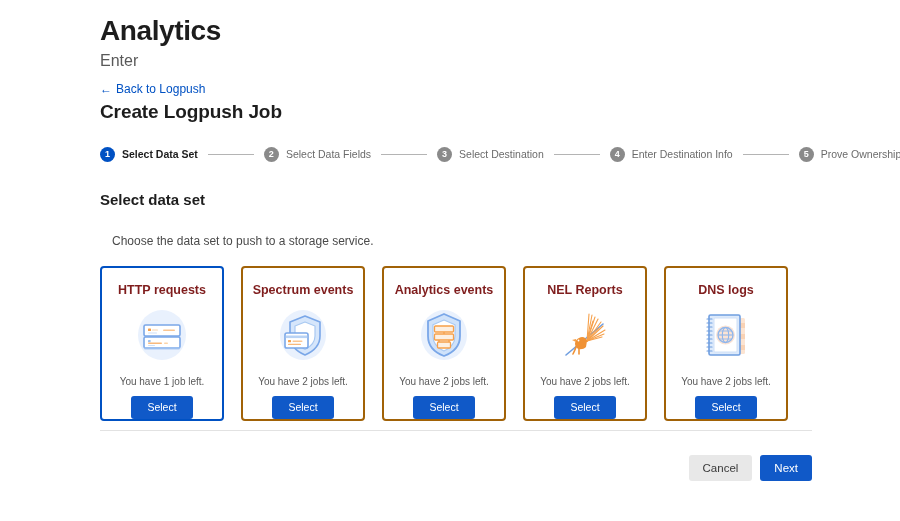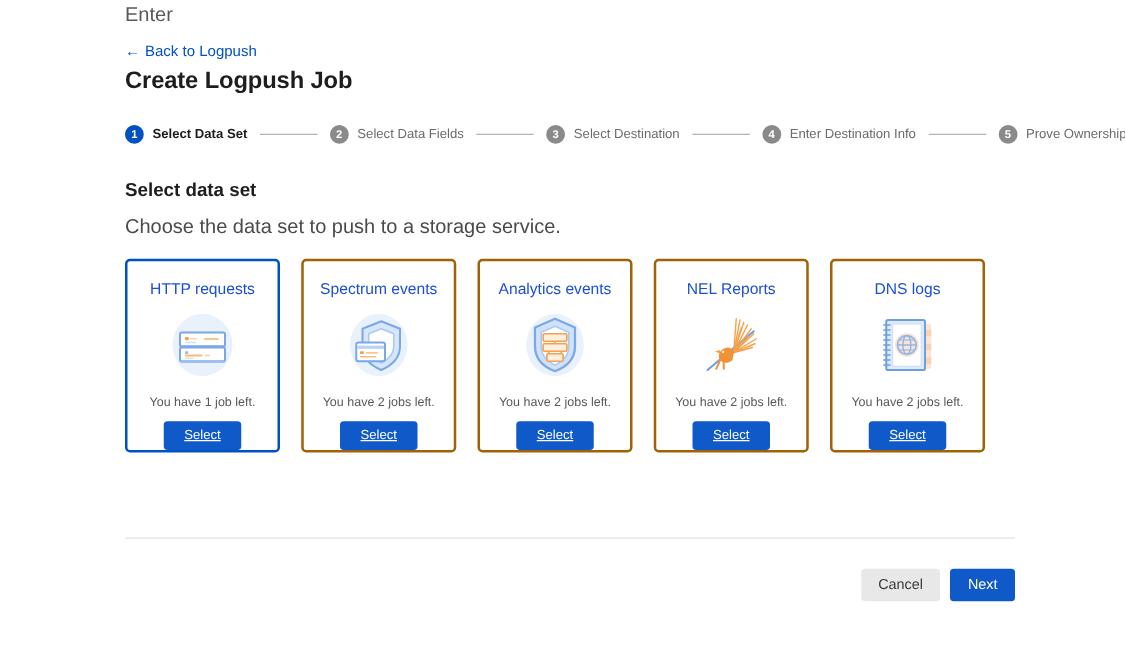--- a/index.html
+++ b/index.html
@@ -121,23 +121,23 @@
   
   .section-title {
     font-size: 15px;
     font-weight: bold;
     color: #1d1d1d;
     margin: 0;
     padding-top: 26px;
     line-height: 20px;
   }
   .section-desc {
-    font-size: 16px;
+    font-size: 12px;
     color: #4a4a4a;
-    margin: 0;
+    margin: 12px;
     padding-top: 11px;
     line-height: 16px;
   }
 
   
   .cards {
     display: flex;
     gap: 17px;
     margin-top: 17px;
   }
@@ -154,22 +154,22 @@
     padding-top: 14px;
     cursor: pointer;
     position: relative;
   }
   .card.selected {
     border: 2px solid #0051c3;
     box-shadow: 0 0 0 0 transparent;
   }
   .card-title {
     font-size: 12.5px;
-    font-weight: normal;
-    color: #1d4ed8;
+    font-weight: bold;
+    color: #7f1d1d;
     text-align: center;
     line-height: 16px;
   }
   .card-icon {
     width: 58px;
     height: 58px;
     margin-top: 8px;
     display: flex;
     align-items: center;
     justify-content: center;
@@ -186,21 +186,20 @@
     margin-top: 8px;
     background: #1059c8;
     color: #ffffff;
     border: none;
     border-radius: 3px;
     font-size: 10.5px;
     font-family: inherit;
     padding: 5px 16px;
     cursor: pointer;
     line-height: 13px;
-    text-decoration: underline;
   }
 
   
   .divider {
     border: none;
     border-top: 1px solid #e2e2e2;
     margin: 0;
     position: absolute;
     left: 100px;
     top: 430px;
@@ -234,20 +233,21 @@
   }
 </style>
 </head>
 <body>
 
 <div class="page">
 
   <div class="content">
 
     
+    <h1 class="app-title">Analytics</h1>
     <div class="app-subtitle">Enter</div>
 
     <a class="back-link">
       <span class="back-arrow">←</span>
       <span>Back to Logpush</span>
     </a>
 
     <h2 class="page-title">Create Logpush Job</h2>
 
     

